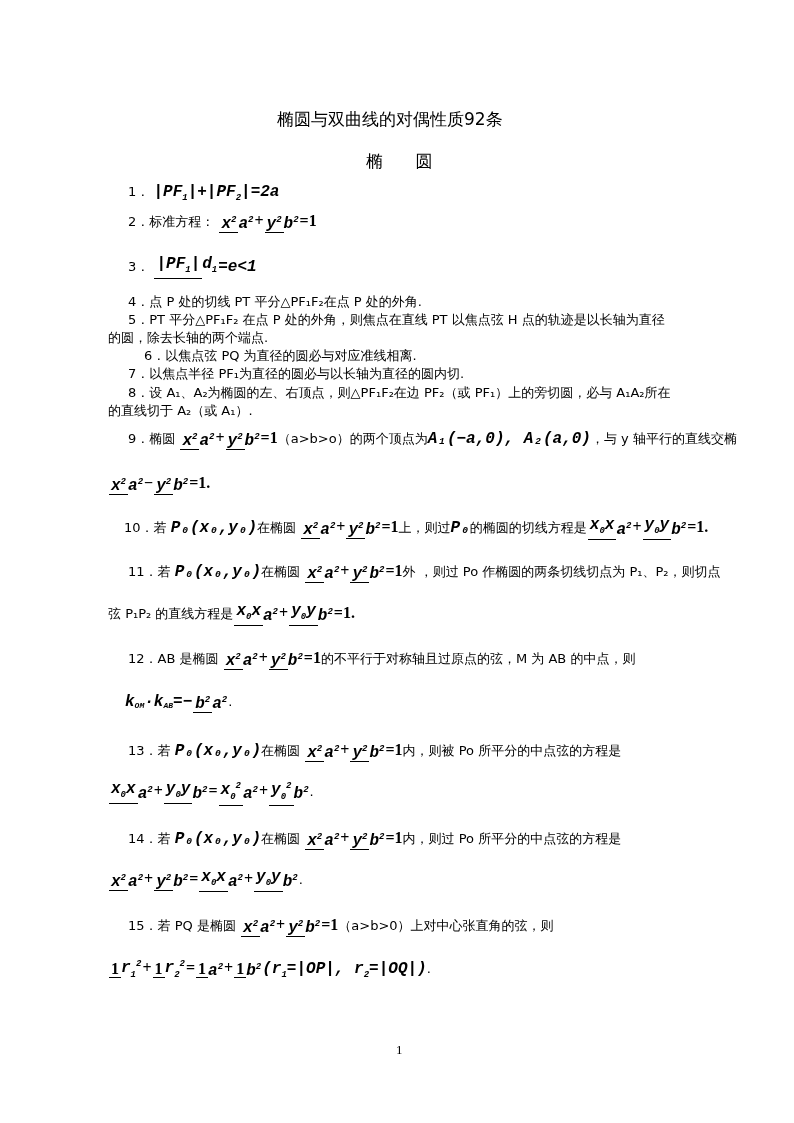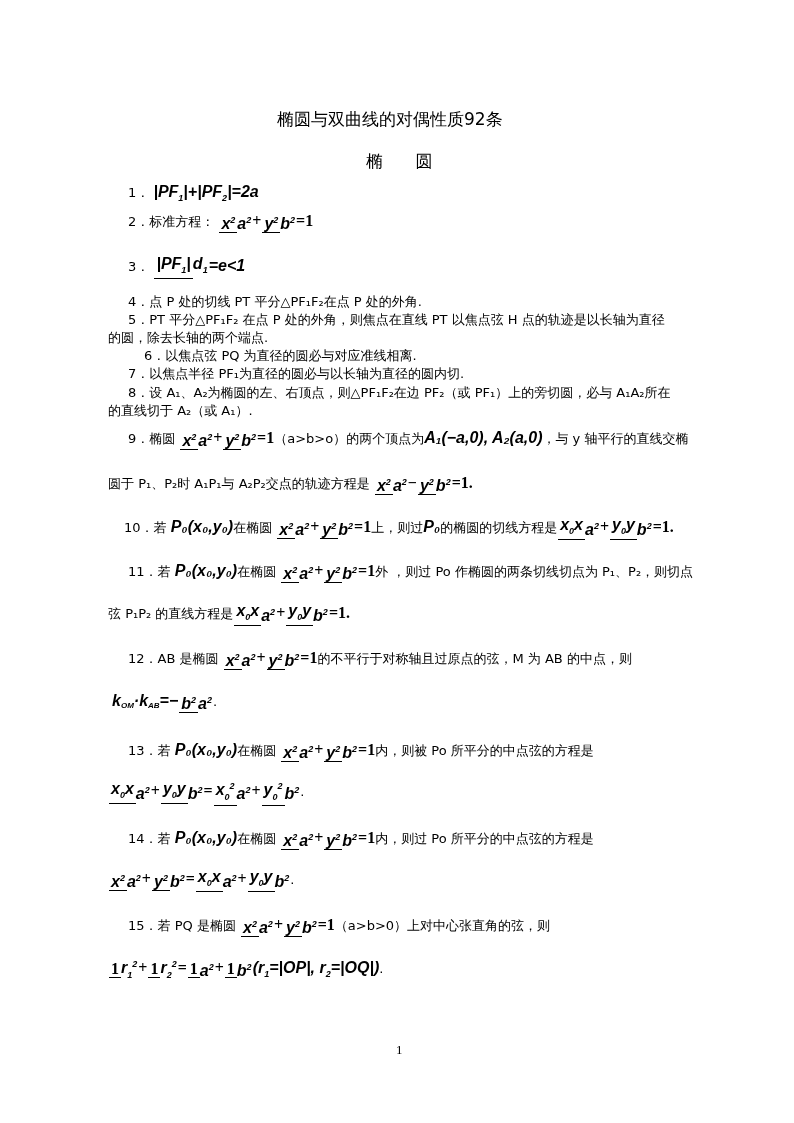--- a/index.html
+++ b/index.html
@@ -2,21 +2,21 @@
 <html><head>
 <meta charset="utf-8">
 <style>
   html, body { margin: 0; padding: 0; background: #ffffff; }
   body { width: 794px; height: 1123px; position: relative; overflow: hidden;
          font-family: "DejaVu Sans", sans-serif; color: #000; }
   .abs { position: absolute; white-space: nowrap; }
   .cn { font-size: 13px; line-height: 16px; }
   .small { font-size: 13px; }
   .title { font-size: 17px; }
-  .m { font-family: Liberation Sans, sans-serif; font-weight: bold; font-style: italic; font-size: 16px; }
+  .m { font-family: Liberation Mono, monospace; font-weight: bold; font-style: italic; font-size: 16px; }
   .mr { font-family: "Liberation Serif", "DejaVu Serif", serif; font-weight: bold; font-size: 16px; }
   .frac { display: inline-flex; flex-direction: row; align-items: center; vertical-align: middle; margin: 0 1px; }
   .frac .num { border-bottom: 1.3px solid #000; padding: 0 2px; line-height: 16px; }
   .frac .den { line-height: 24px; }
   sub, sup { font-size: 9px; }
   .s { font-size: 8px; vertical-align: -2px; }
 </style>
 </head>
 <body>
 
@@ -73,21 +73,20 @@
   <span>9．</span><span>椭圆</span>
   <span class="frac m">
       <span class="num">x<sup>2</sup></span>
       <span class="den">a<sup>2</sup></span>
     </span><span class="mr">+</span><span class="frac m">
       <span class="num">y<sup>2</sup></span>
       <span class="den">b<sup>2</sup></span>
     </span><span class="mr">=1</span><span class="small">（a&gt;b&gt;o）的两个顶点为</span><span class="m">A₁(−a,0), A₂(a,0)</span><span>，与 y 轴平行的直线交椭</span>
 </div>
 <div class="abs cn" style="left:108px;top:470px;">
-  <span>圆于 P₁、P₂时 A₁P₁与 A₂P₂交点的轨迹方程是</span>
   <span class="frac m">
       <span class="num">x<sup>2</sup></span>
       <span class="den">a<sup>2</sup></span>
     </span><span class="mr">−</span><span class="frac m">
       <span class="num">y<sup>2</sup></span>
       <span class="den">b<sup>2</sup></span>
     </span><span class="mr">=1.</span>
 </div>
 
 <div class="abs cn" style="left:124px;top:514px;">
@@ -132,21 +131,21 @@
 <div class="abs cn" style="left:128px;top:645px;">
   <span>12．</span><span>AB 是椭圆</span>
   <span class="frac m">
       <span class="num">x<sup>2</sup></span>
       <span class="den">a<sup>2</sup></span>
     </span><span class="mr">+</span><span class="frac m">
       <span class="num">y<sup>2</sup></span>
       <span class="den">b<sup>2</sup></span>
     </span><span class="mr">=1</span><span>的不平行于对称轴且过原点的弦，M 为 AB 的中点，则</span>
 </div>
-<div class="abs cn" style="left:112px;top:688px;text-align:center;">
+<div class="abs cn" style="left:125px;top:688px;text-align:center;">
   <span class="m">k<span class="s">OM</span>·k<span class="s">AB</span>=−</span><span class="frac m">
       <span class="num">b<sup>2</sup></span>
       <span class="den">a<sup>2</sup></span>
     </span><span>.</span>
 </div>
 
 <div class="abs cn" style="left:128px;top:737px;">
   <span>13．</span><span>若</span>
   <span class="m">P₀(x₀,y₀)</span><span>在椭圆</span>
   <span class="frac m">

